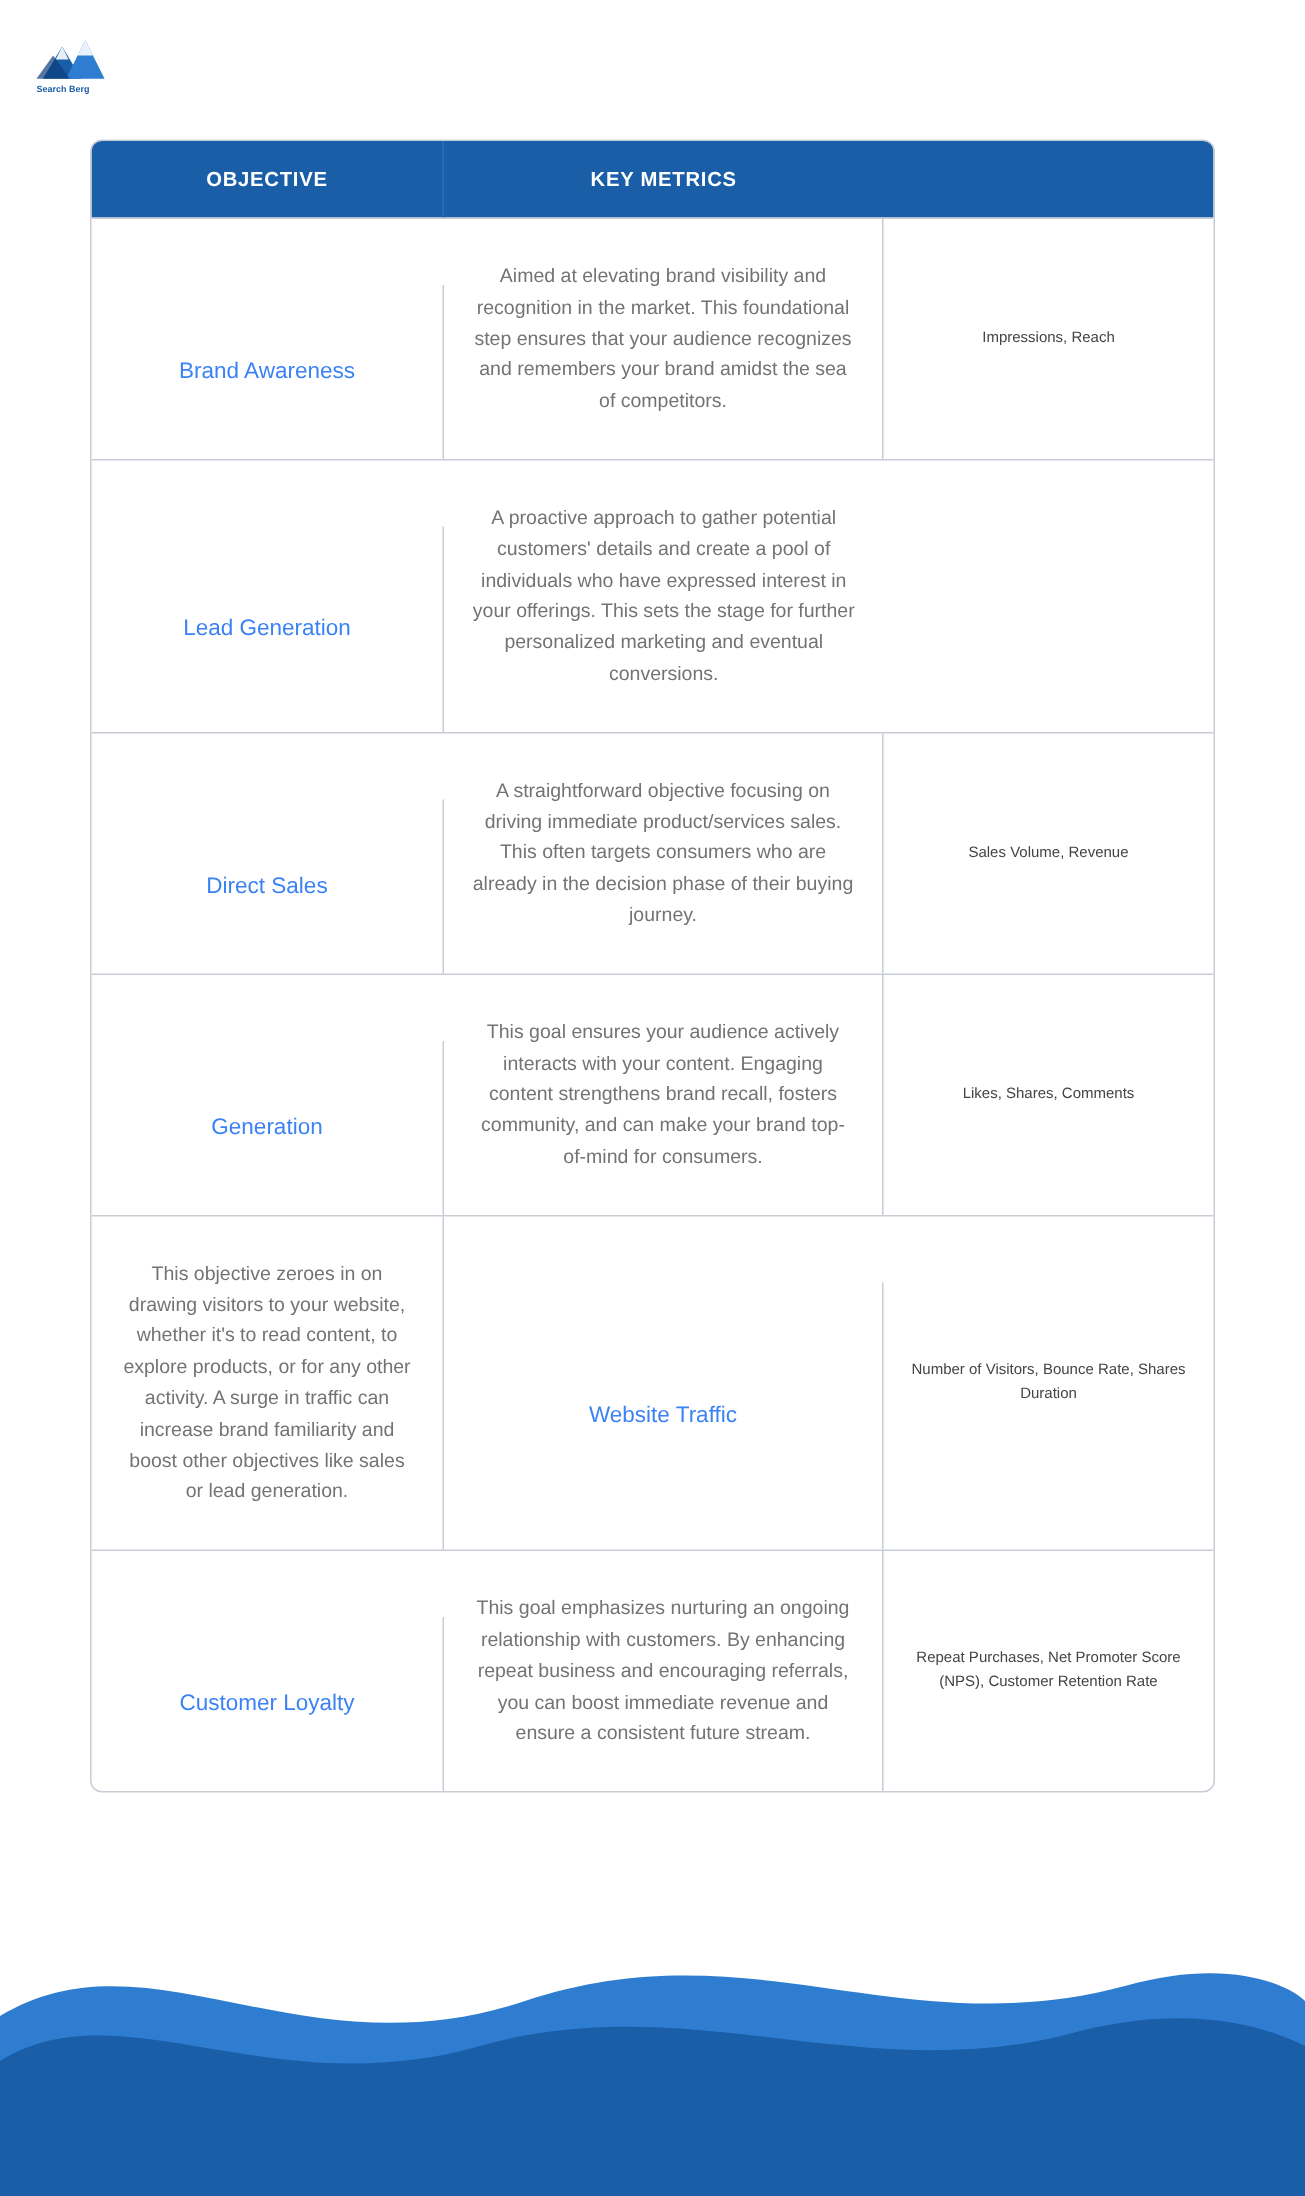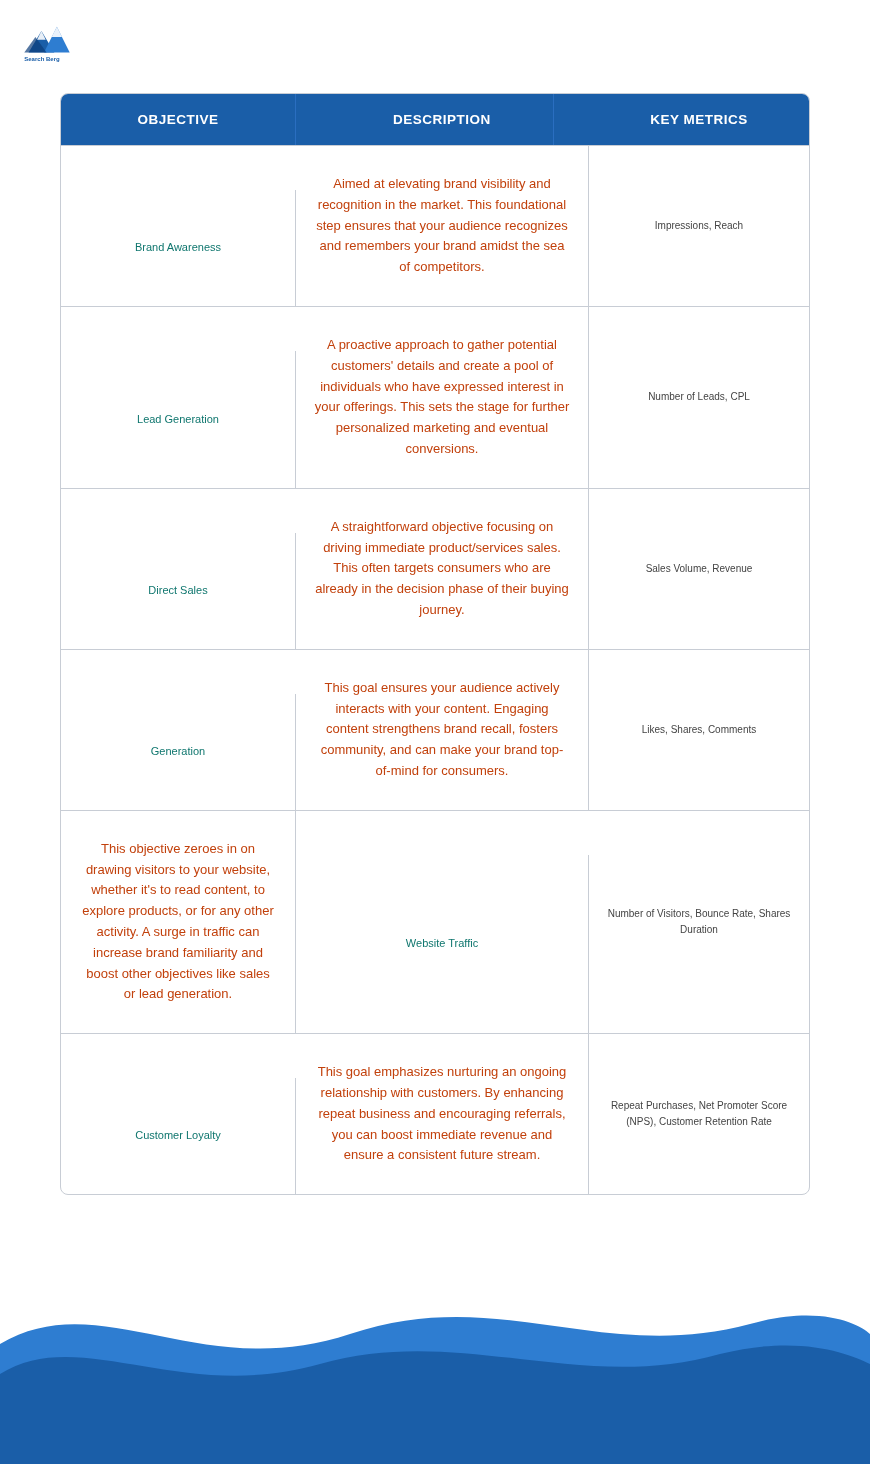--- a/index.html
+++ b/index.html
@@ -82,28 +82,28 @@
       align-items: center;
       justify-content: center;
       text-align: center;
     }
 
     .cell:not(:last-child) {
       border-right: 1.5px solid #c8cdd5;
     }
 
     .cell-objective {
-      font-size: 11px;
-      color: #0f766e;
+      font-size: 15px;
+      color: #3b82f6;
       margin-top: 44px;
     }
 
     .cell-description {
       font-size: 13px;
-      color: #c2410c;
+      color: #737373;
     }
 
     .cell-metrics {
       font-size: 10px;
       color: #444444;
     }
 
     .wave-footer {
       position: absolute;
       bottom: 0;
@@ -128,34 +128,32 @@
       <polygon points="43,10 37,22 49,22" fill="#ffffff" opacity="0.9"></polygon>
 
       <text x="5" y="50" font-size="7" font-family="Arial" font-weight="bold" fill="#1a5ea8">Search Berg</text>
     </svg>
   </div>
 
   <div class="table-container">
 
     <div class="table-header">
       <div class="header-cell">OBJECTIVE</div>
-      <div class="header-cell">DESCRIPTION</div>
       <div class="header-cell">KEY METRICS</div>
     </div>
 
     <div class="table-row">
       <div class="cell cell-objective">Brand Awareness</div>
       <div class="cell cell-description">Aimed at elevating brand visibility and recognition in the market. This foundational step ensures that your audience recognizes and remembers your brand amidst the sea of competitors.</div>
       <div class="cell cell-metrics">Impressions, Reach</div>
     </div>
 
     <div class="table-row">
       <div class="cell cell-objective">Lead Generation</div>
       <div class="cell cell-description">A proactive approach to gather potential customers' details and create a pool of individuals who have expressed interest in your offerings. This sets the stage for further personalized marketing and eventual conversions.</div>
-      <div class="cell cell-metrics">Number of Leads, CPL</div>
     </div>
 
     <div class="table-row">
       <div class="cell cell-objective">Direct Sales</div>
       <div class="cell cell-description">A straightforward objective focusing on driving immediate product/services sales. This often targets consumers who are already in the decision phase of their buying journey.</div>
       <div class="cell cell-metrics">Sales Volume, Revenue</div>
     </div>
 
     <div class="table-row">
       <div class="cell cell-objective">Generation</div>

